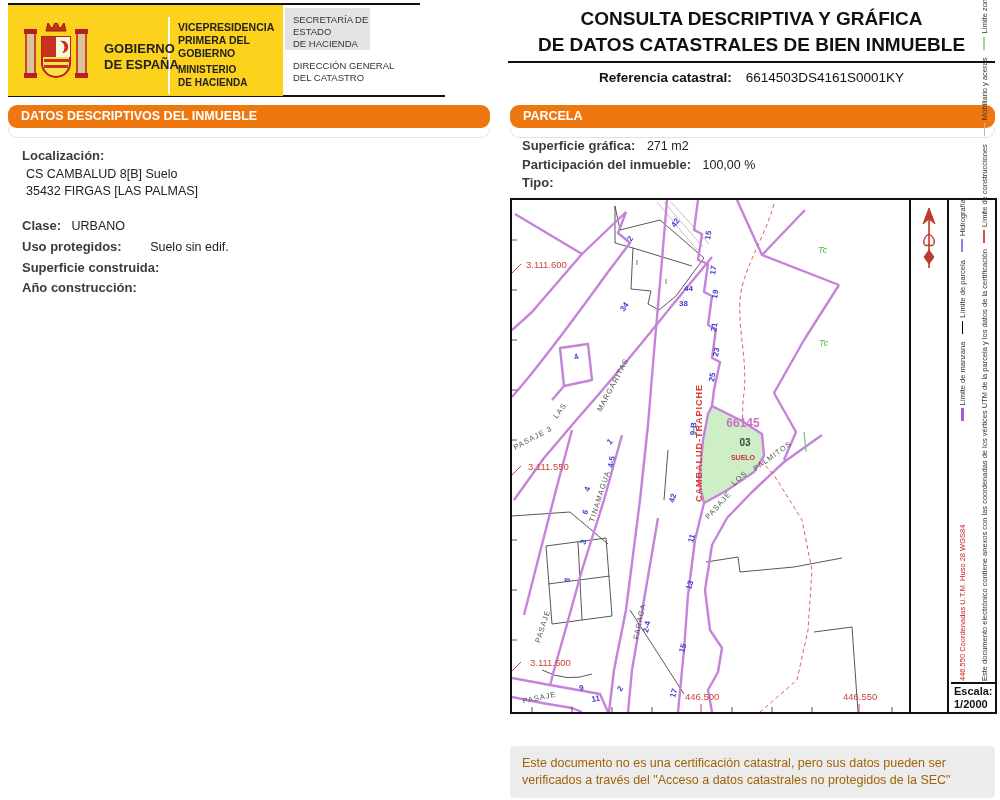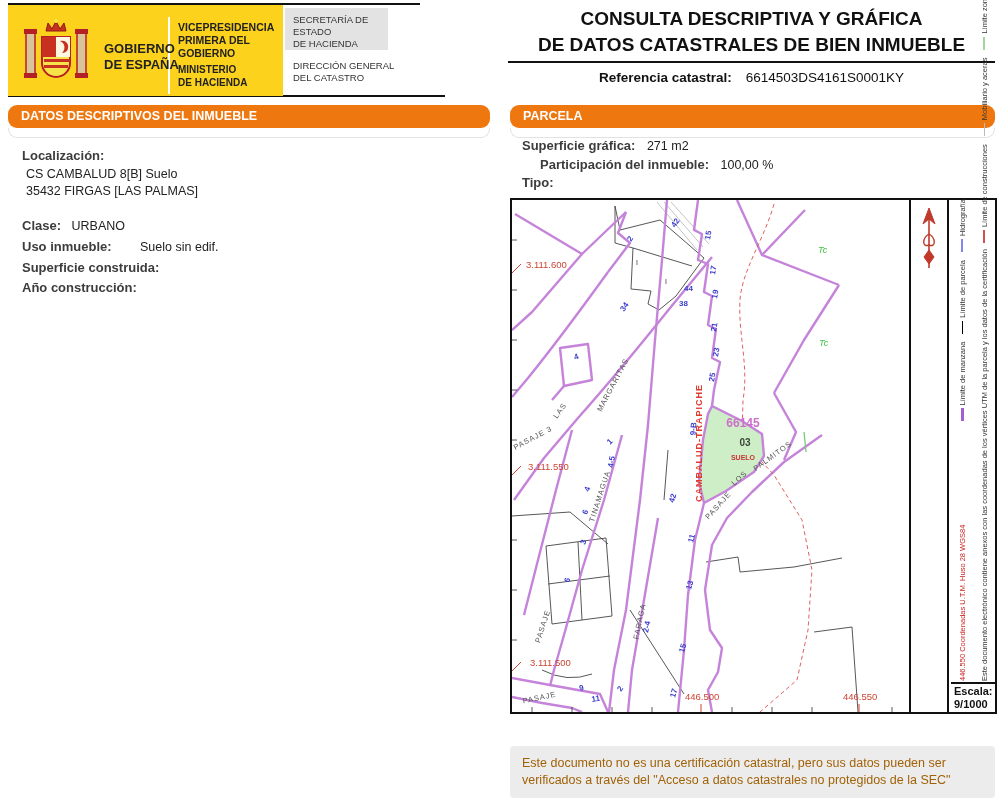--- a/index.html
+++ b/index.html
@@ -5,21 +5,21 @@
   html,body{margin:0;padding:0;background:#ffffff;}
   body{width:1000px;height:800px;position:relative;font-family:"Liberation Sans",sans-serif;color:#222;}
   .abs{position:absolute;}
   .hline{position:absolute;background:#111;height:2px;}
   
   .logo-yellow{left:8px;top:5px;width:275px;height:91px;background:#fcd21c;}
   .logo-sep{left:160px;top:12px;width:2px;height:77px;background:#ffffff;position:absolute;}
   .gob-text{left:96px;top:36px;font-size:13px;font-weight:bold;color:#222;line-height:16px;}
   .min-text{left:170px;top:16px;font-size:10.5px;font-weight:bold;color:#222;line-height:13px;}
   .min-text2{left:170px;top:58px;font-size:10px;font-weight:bold;color:#222;line-height:13px;}
-  .sec-box{left:285px;top:8px;width:103px;height:42px;background:#e3e3e3;padding:6px 0 0 8px;box-sizing:border-box;font-size:9.5px;color:#333;line-height:12px;}
+  .sec-box{left:285px;top:8px;width:85px;height:42px;background:#e3e3e3;padding:6px 0 0 8px;box-sizing:border-box;font-size:9.5px;color:#333;line-height:12px;}
   .dir-box{left:293px;top:60px;font-size:9.5px;color:#333;line-height:12px;}
   .title1{left:508px;top:8px;width:487px;text-align:center;font-size:19px;font-weight:bold;color:#111;}
   .title2{left:508px;top:34px;width:487px;text-align:center;font-size:19px;font-weight:bold;color:#111;}
   .refrow{left:508px;top:70px;width:487px;text-align:center;font-size:13.5px;color:#111;}
   .refrow b{margin-right:14px;}
   
   .obar{height:23px;background:#ef770f;border-radius:9px;color:#fff;font-weight:bold;font-size:12.5px;line-height:23px;padding-left:13px;box-sizing:border-box;}
   .obar-lip{height:9px;border:1px solid #e2e2e2;border-top:none;border-radius:0 0 9px 9px;}
   
   .lbl{font-weight:bold;color:#3c3c3c;font-size:13px;}
@@ -111,40 +111,40 @@
 
 <div class="abs lbl" style="left:22px;top:148px;">Localización:</div>
 <div class="abs val" style="left:26px;top:167px;">CS CAMBALUD 8[B] Suelo</div>
 <div class="abs val" style="left:26px;top:184px;">35432 FIRGAS [LAS PALMAS]</div>
 
 <div class="abs" style="left:22px;top:216px;">
   <span class="lbl">Clase:</span>
   <span class="val" style="margin-left:6px;">URBANO</span>
 </div>
 <div class="abs" style="left:22px;top:237px;">
-  <span class="lbl">Uso inmueble:</span>
+  <span class="lbl">Uso protegidos:</span>
   <span class="val" style="margin-left:24px;">Suelo sin edif.</span>
 </div>
 <div class="abs" style="left:22px;top:258px;">
   <span class="lbl">Superficie construida:</span>
   <span class="val" style="margin-left:8px;"></span>
 </div>
 <div class="abs" style="left:22px;top:278px;">
   <span class="lbl">Año construcción:</span>
   <span class="val" style="margin-left:8px;"></span>
 </div>
 
 <div class="abs obar" style="left:510px;top:105px;width:485px;">PARCELA</div>
 <div class="abs obar-lip" style="left:510px;top:128px;width:483px;"></div>
 
 <div class="abs" style="left:522px;top:136px;">
   <span class="lbl">Superficie gráfica:</span>
   <span class="val" style="margin-left:7px;">271 m2</span>
 </div>
-<div class="abs" style="left:540px;top:155px;">
+<div class="abs" style="left:522px;top:155px;">
   <span class="lbl">Participación del inmueble:</span>
   <span class="val" style="margin-left:7px;">100,00 %</span>
 </div>
 <div class="abs" style="left:522px;top:173px;">
   <span class="lbl">Tipo:</span>
   <span class="val" style="margin-left:7px;"></span>
 </div>
 
 <div class="abs map-box">
 
@@ -327,17 +327,17 @@
         <span class="legitem">
             <span class="sw sw-verde"></span>
             <span>Límite zona verde</span>
           </span>
       </div>
     </div>
   </div>
 
   <div class="abs escala-box">
     <div>Escala:</div>
-    <div>9/1000</div>
+    <div>1/2000</div>
   </div>
 </div>
 
 <div class="abs footer-note">Este documento no es una certificación catastral, pero sus datos pueden ser verificados a través del "Acceso a datos catastrales no protegidos de la SEC"</div>
 
 </body></html>

